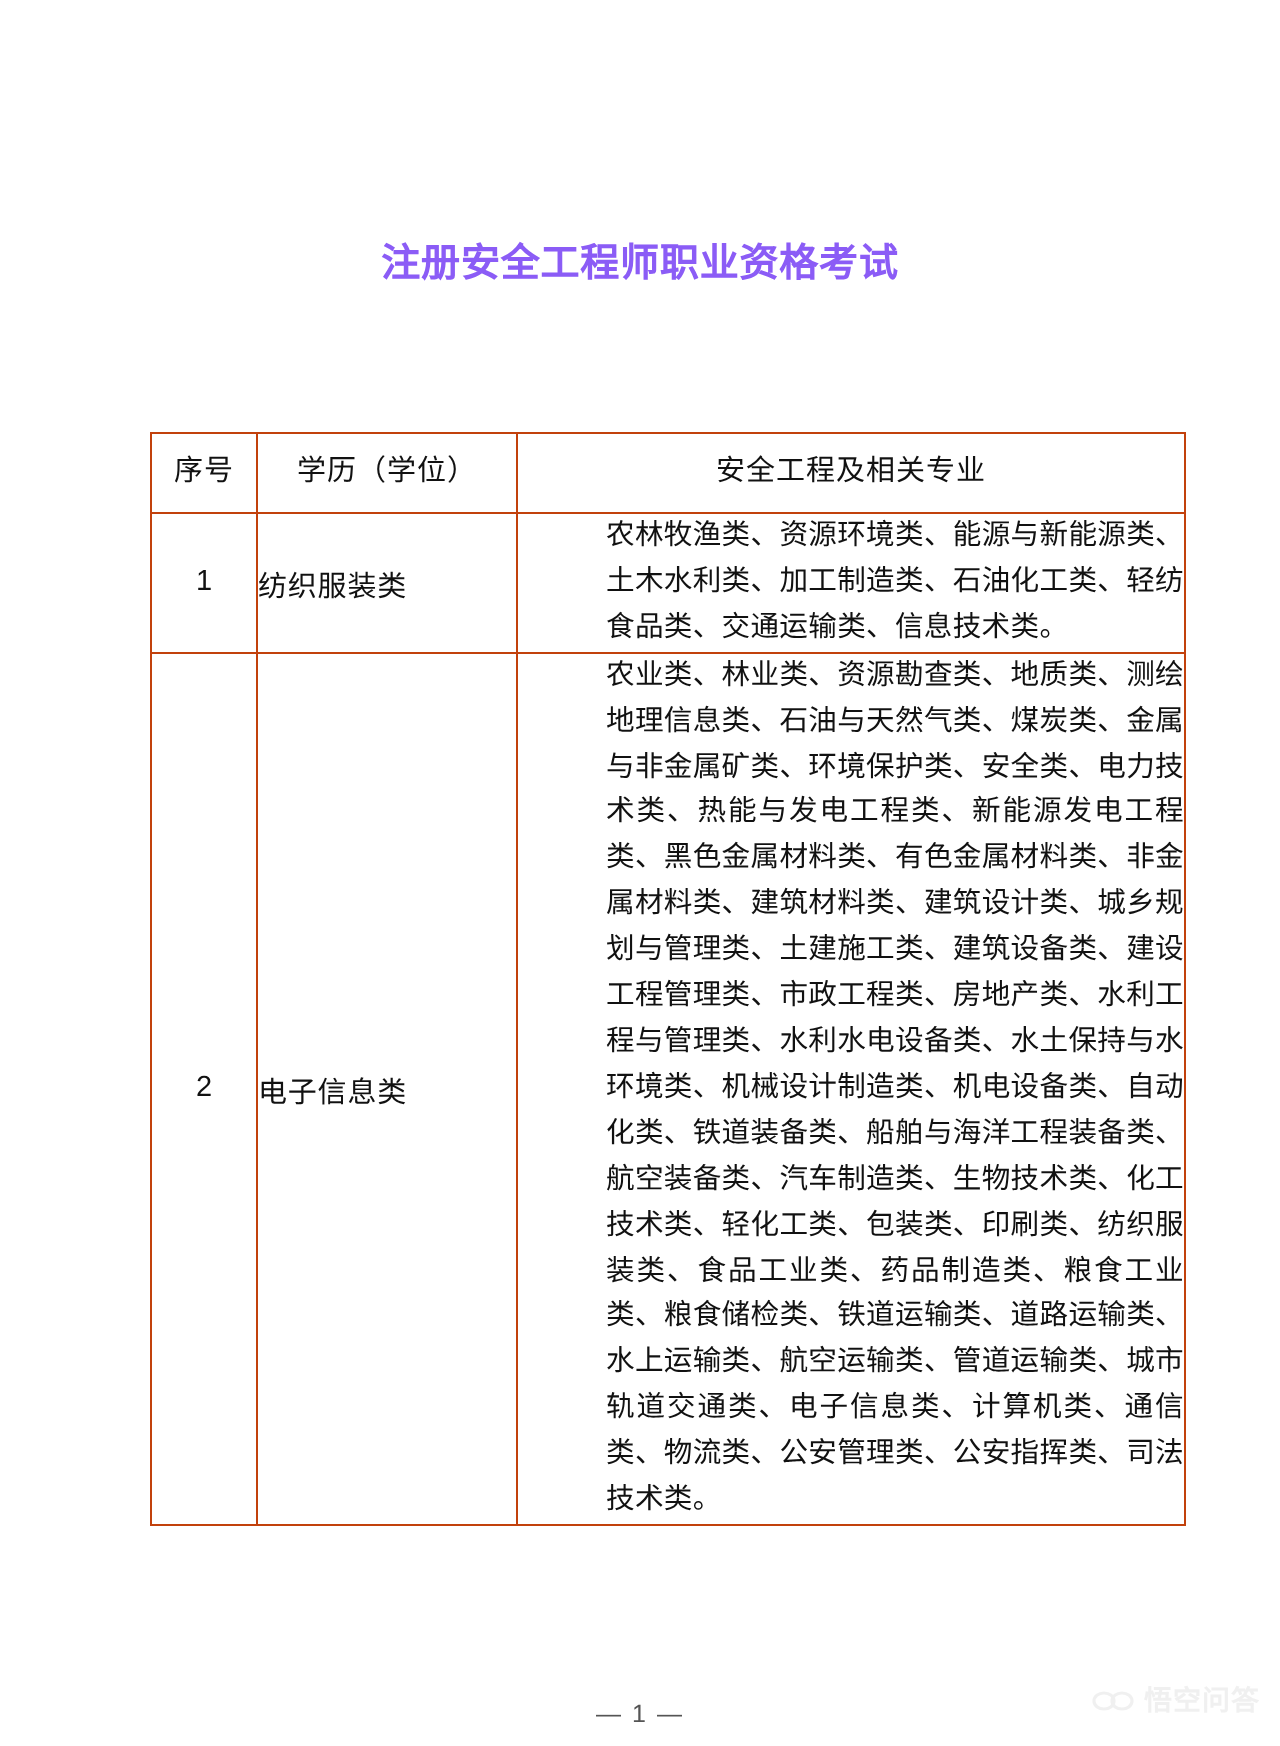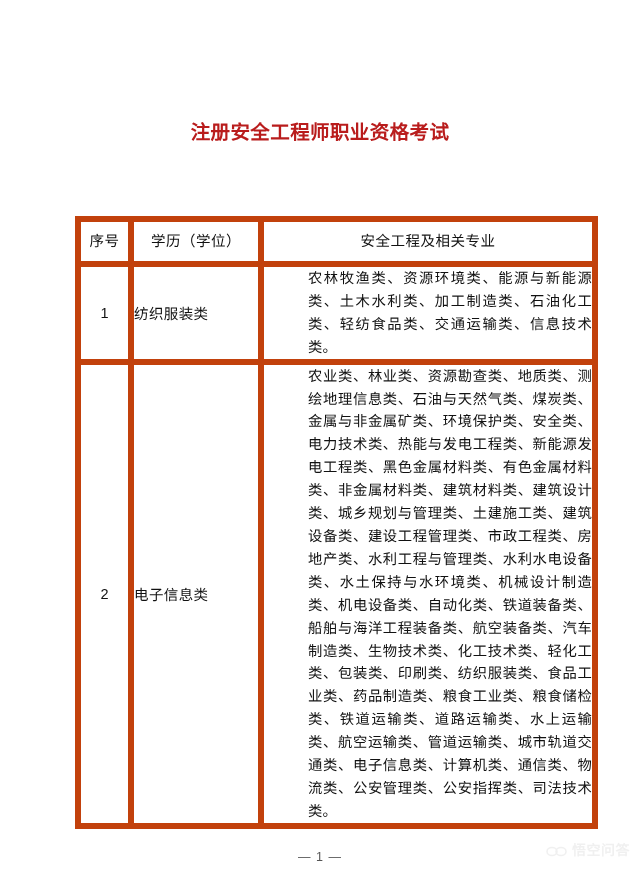--- a/index.html
+++ b/index.html
@@ -28,21 +28,21 @@
   .doc-title {
     position: absolute;
     left: 0;
     right: 0;
     top: 118px;
     text-align: center;
     font-weight: bold;
     font-size: 19.5px;
     line-height: 29px;
     letter-spacing: 0.4px;
-    color: #b91c1c;
+    color: #8b5cf6;
   }
   .doc-title .line {
     display: block;
     white-space: nowrap;
   }
 
   
   .table-wrap {
     position: absolute;
     left: 75px;
@@ -50,21 +50,21 @@
     width: 517px;
   }
   table.doc-table {
     width: 100%;
     border-collapse: collapse;
     table-layout: fixed;
     background: #ffffff;
   }
   table.doc-table th,
   table.doc-table td {
-    border: 6px solid #c2410c;
+    border: 1px solid #c2410c;
     padding: 0;
     vertical-align: middle;
     background: #ffffff;
   }
 
   col.c-no     { width: 53px; }
   col.c-degree { width: 130px; }
   col.c-major  { width: 334px; }
 
   thead th {

